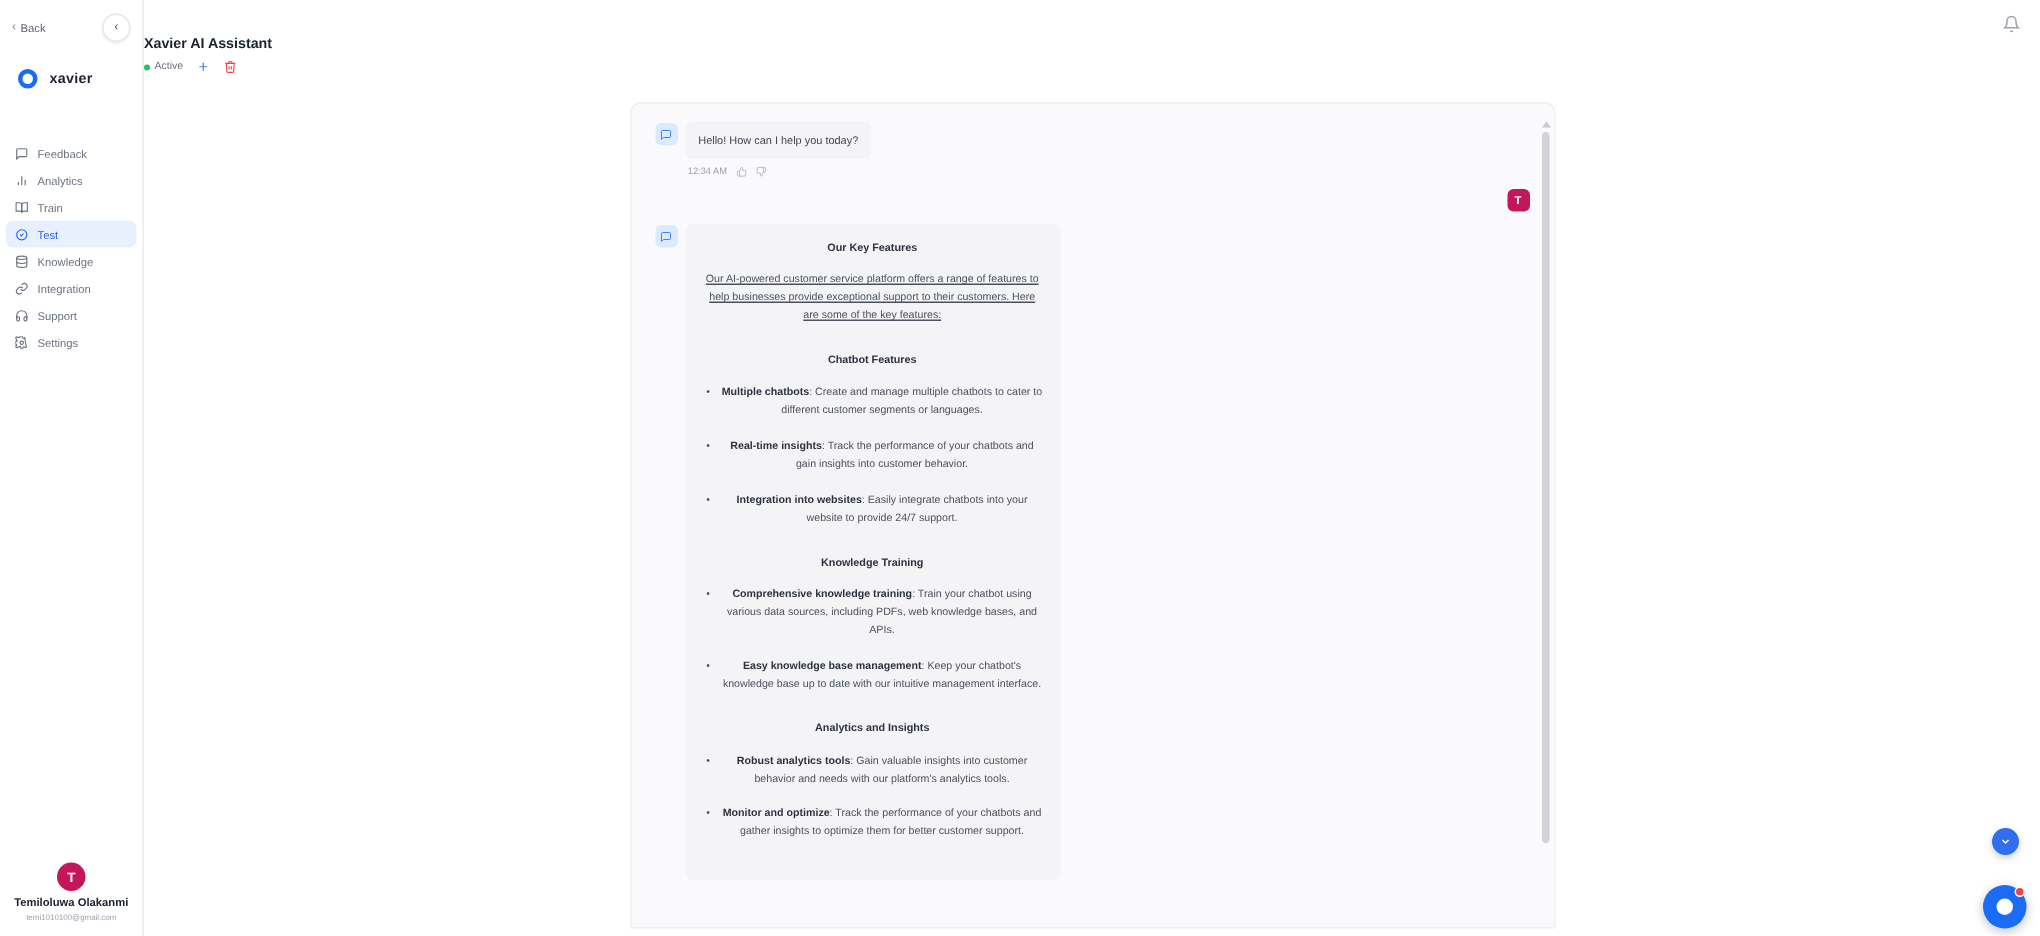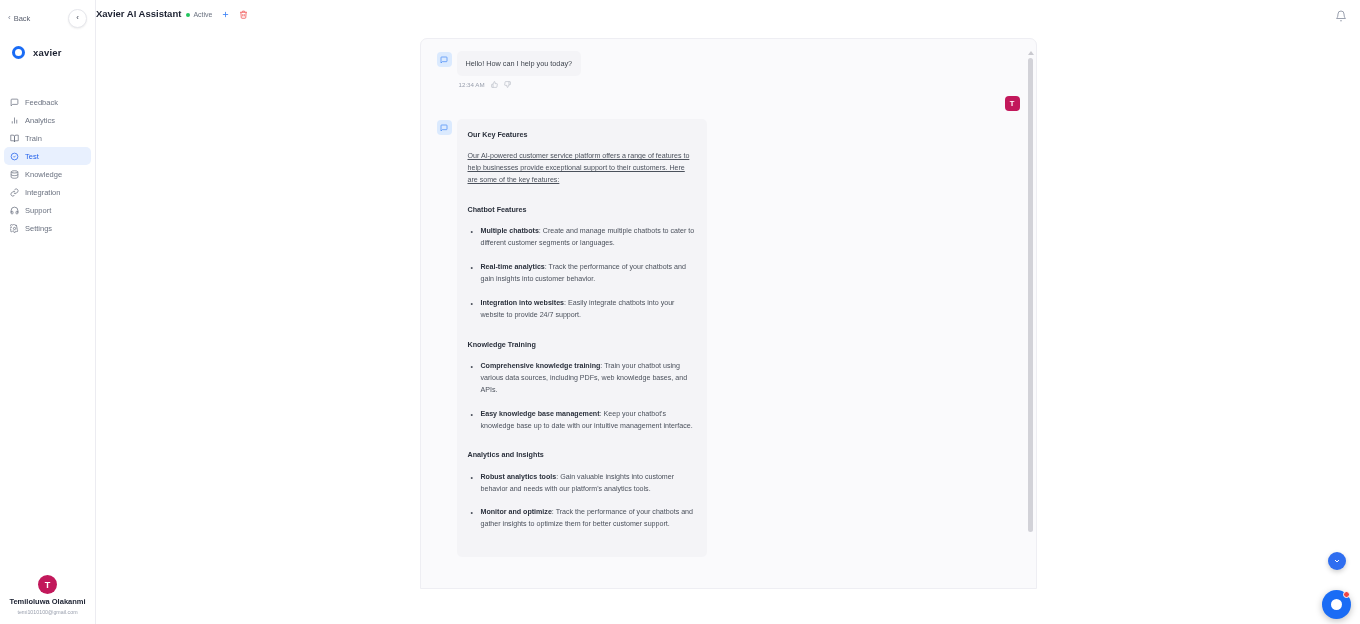--- a/index.html
+++ b/index.html
@@ -78,22 +78,22 @@
     background: #ffffff; display: flex; flex-direction: column;
     align-items: center;
   }
   .bell {
     position: absolute; top: 10px; right: 13px;
     width: 12px; height: 12px; color: #9aa0ae; cursor: pointer;
   }
   .bell svg { width: 12px; height: 12px; display: block; }
 
   .chat-header {
-    padding-top: 8px; display: flex; flex-direction: row;
-    align-items: flex-end; gap: 5px; width: 100%;
+    padding-top: 24px; display: flex; flex-direction: column;
+    align-items: flex-start; gap: 5px; width: 100%;
   }
   .chat-title { font-size: 9.5px; font-weight: 700; color: #1b2030; }
   .chat-sub { display: flex; align-items: center; gap: 9px; }
   .status { display: flex; align-items: center; gap: 3px; font-size: 7px; color: #6b7280; }
   .dot { width: 4px; height: 4px; border-radius: 50%; background: #22c55e; }
   .hdr-ico { width: 9px; height: 9px; cursor: pointer; display: block; }
   .plus-ico { color: #3b82f6; }
   .trash-ico { color: #ef4444; }
 
   
@@ -137,21 +137,21 @@
   .user-avatar {
     width: 15px; height: 15px; border-radius: 4px;
     background: #c2185b; color: #fff;
     display: flex; align-items: center; justify-content: center;
     flex: 0 0 15px; margin-left: 5px;
     font-size: 7.5px; font-weight: 700;
   }
   .bubble-wrap { max-width: 470px; }
   .bubble {
     background: #f4f4f7; border-radius: 5px;
-    padding: 7px 9px; font-size: 7.3px; color: #40464f; line-height: 1.55;
+    padding: 7px 9px; font-size: 7.3px; color: #40464f; line-height: 1.55; text-align: center;
   }
   .bubble.user-bubble { background: #e4effd; color: #37405a; }
   .meta {
     display: flex; align-items: center; gap: 6px;
     margin-top: 5px; padding-left: 2px;
     font-size: 6.2px; color: #9aa0ae;
   }
   .meta.right { justify-content: flex-end; padding-right: 3px; }
   .meta svg { width: 7px; height: 7px; display: block; color: #b0b5c0; cursor: pointer; }
 
@@ -374,21 +374,21 @@
               <div class="md-h">Our Key Features</div>
               <div class="md-p">Our AI-powered customer service platform offers a range of features to help businesses provide exceptional support to their customers. Here are some of the key features:</div>
 
               <div class="md-h spaced">Chatbot Features</div>
               <div class="md-li">
                 <span class="bullet">•</span>
                 <span><b>Multiple chatbots</b><span>: Create and manage multiple chatbots to cater to different customer segments or languages.</span></span>
               </div>
               <div class="md-li">
                 <span class="bullet">•</span>
-                <span><b>Real-time analytics</b><span>: Track the performance of your chatbots and gain insights into customer behavior.</span></span>
+                <span><b>Real-time insights</b><span>: Track the performance of your chatbots and gain insights into customer behavior.</span></span>
               </div>
               <div class="md-li">
                 <span class="bullet">•</span>
                 <span><b>Integration into websites</b><span>: Easily integrate chatbots into your website to provide 24/7 support.</span></span>
               </div>
 
               <div class="md-h spaced">Knowledge Training</div>
               <div class="md-li">
                 <span class="bullet">•</span>
                 <span><b>Comprehensive knowledge training</b><span>: Train your chatbot using various data sources, including PDFs, web knowledge bases, and APIs.</span></span>

